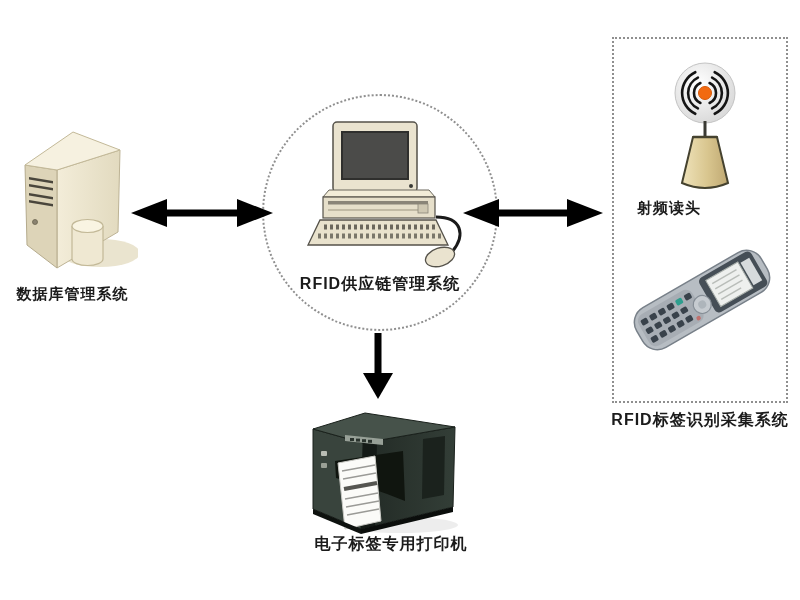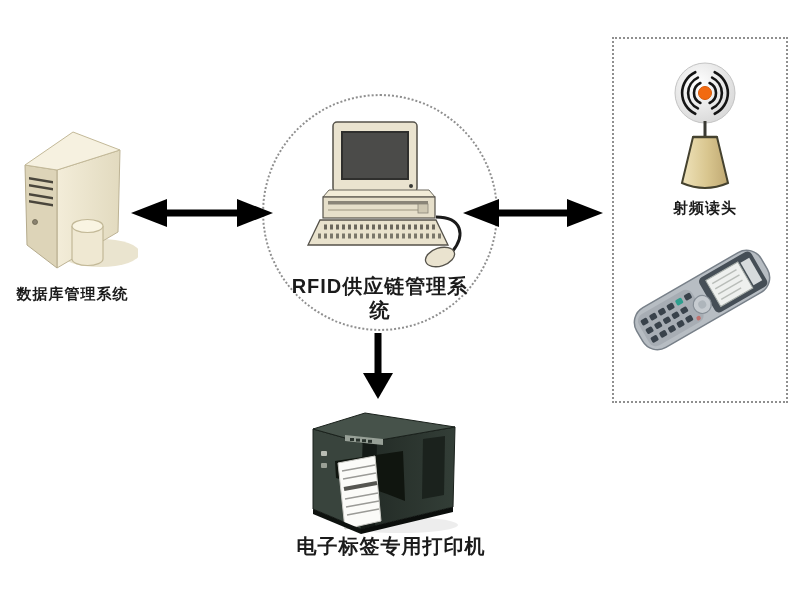--- a/index.html
+++ b/index.html
@@ -5,21 +5,21 @@
   html,body{margin:0;padding:0;background:#fff;}
   .canvas{
     position:relative;width:800px;height:600px;background:#ffffff;
     font-family:"Liberation Sans","DejaVu Sans",sans-serif;overflow:hidden;
   }
   .label{
     position:absolute;font-weight:bold;color:#1b1b1b;text-align:center;
     line-height:1.2;letter-spacing:1px;
   }
   .lbl-15{font-size:15px;}
-  .lbl-16{font-size:20px;}
+  .lbl-16{font-size:16px;}
   .boundary-circle{
     position:absolute;left:262px;top:94px;width:236px;height:237px;
     border:2px dotted #8f8f8f;border-radius:50%;box-sizing:border-box;
   }
   .boundary-rect{
     position:absolute;left:612px;top:37px;width:176px;height:366px;
     border:2px dotted #8f8f8f;box-sizing:border-box;
   }
   .abs{position:absolute;}
 </style>
@@ -111,21 +111,21 @@
     <path d="M37.9,22.6 A17,17 0 0 0 37.9,53.4" fill="none" stroke="#141414" stroke-width="2.6" stroke-linecap="round"></path>
     <path d="M35.3,17.2 A23,23 0 0 0 35.3,58.8" fill="none" stroke="#141414" stroke-width="2.6" stroke-linecap="round"></path>
     <path d="M49.6,28 A11,11 0 0 1 49.6,48" fill="none" stroke="#141414" stroke-width="2.6" stroke-linecap="round"></path>
     <path d="M52.1,22.6 A17,17 0 0 1 52.1,53.4" fill="none" stroke="#141414" stroke-width="2.6" stroke-linecap="round"></path>
     <path d="M54.7,17.2 A23,23 0 0 1 54.7,58.8" fill="none" stroke="#141414" stroke-width="2.6" stroke-linecap="round"></path>
     <circle cx="45" cy="38" r="6.5" fill="#f26a10" stroke="#d85a08" stroke-width="1"></circle>
     <rect x="43.5" y="66" width="3" height="18" fill="#3a3a34"></rect>
     <path d="M33,82 L57,82 L68,128 Q45,138 22,128 Z" fill="url(#gCone)" stroke="#45422f" stroke-width="2"></path>
     <line x1="33" y1="82" x2="57" y2="82" stroke="#45422f" stroke-width="2.5"></line>
   </svg>
-  <div class="label lbl-15" style="left:640px;top:199px;width:130px;">射频读头</div>
+  <div class="label lbl-15" style="left:604px;top:199px;width:130px;">射频读头</div>
 
   <svg class="abs" style="left:622px;top:238px;" width="160" height="125" viewBox="0 0 160 125">
     <g transform="translate(80,62) rotate(-30)">
       <rect x="-72" y="-23" width="144" height="46" rx="17" fill="#b7bdc3" stroke="#788089" stroke-width="1.5"></rect>
       <rect x="-67" y="-18" width="62" height="36" rx="8" fill="#a7adb4"></rect>
 
       <rect x="6" y="-20" width="60" height="40" rx="5" fill="#454e56"></rect>
       <rect x="13" y="-15" width="37" height="30" fill="#eef0ee" stroke="#aab0ac" stroke-width="1"></rect>
       <line x1="17" y1="-9" x2="45" y2="-9" stroke="#b9bdb9" stroke-width="1.5"></line>
       <line x1="17" y1="-3" x2="45" y2="-3" stroke="#b9bdb9" stroke-width="1.5"></line>
@@ -150,20 +150,21 @@
           <rect x="-34" y="7" width="7" height="6" rx="1.5"></rect>
         <rect x="-24" y="7" width="7" height="6" rx="1.5"></rect>
       </g>
       <rect x="-24" y="-13" width="7" height="6" rx="1.5" fill="#2e9e8e"></rect>
       <circle cx="-2" cy="4" r="9" fill="#c6cbd0" stroke="#868e96" stroke-width="1.2"></circle>
       <circle cx="-2" cy="4" r="4" fill="#aeb5bb"></circle>
       <circle cx="-12" cy="14" r="2.2" fill="#c0706d"></circle>
     </g>
   </svg>
 
+  <div class="label lbl-16" style="left:600px;top:410px;width:200px;">RFID标签识别采集系统</div>
 
   <svg class="abs" style="left:305px;top:405px;" width="160" height="130" viewBox="0 0 160 130">
     <defs>
       <linearGradient id="gPrnSide" x1="0" y1="0" x2="1" y2="0">
         <stop offset="0" stop-color="#222a25"></stop>
           <stop offset="1" stop-color="#333e37"></stop>
       </linearGradient>
     </defs>
     <ellipse cx="95" cy="120" rx="58" ry="8" fill="#000000" opacity="0.07"></ellipse>
 

